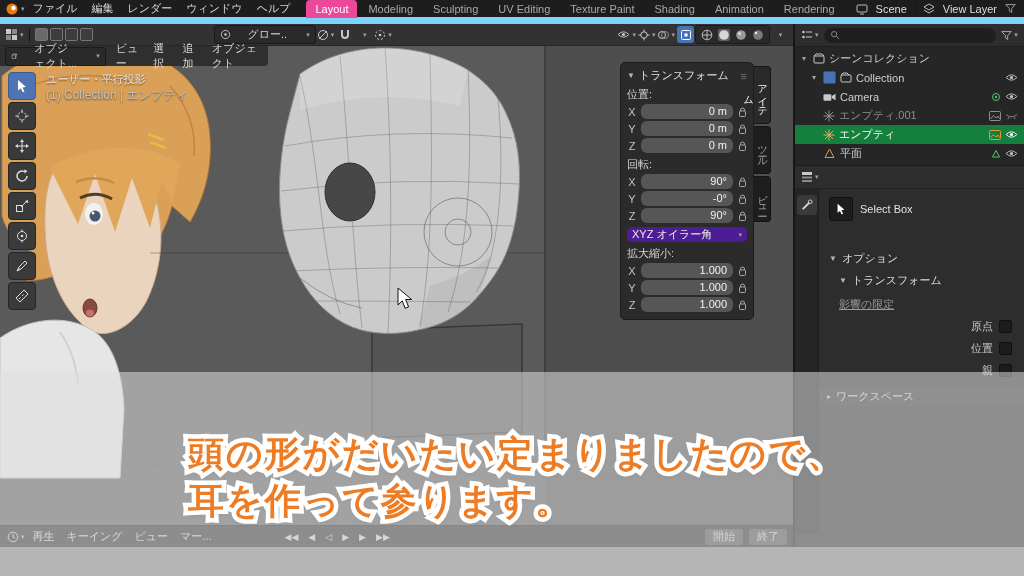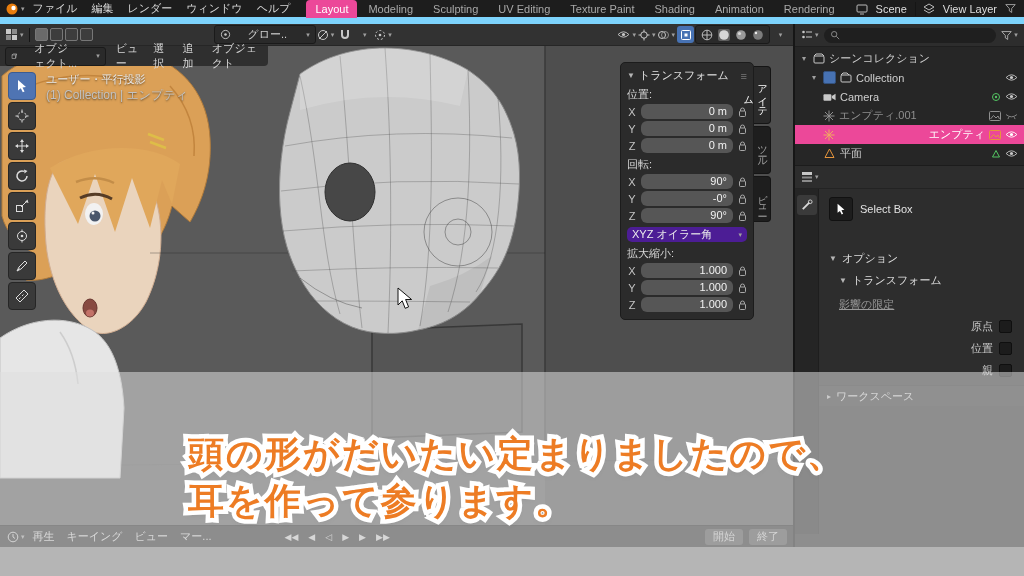--- a/index.html
+++ b/index.html
@@ -36,21 +36,21 @@
   .lock{width:10px;height:12px;display:inline-flex;align-items:flex-end;justify-content:center;}
   .ntab{position:absolute;width:17px;box-sizing:border-box;writing-mode:vertical-rl;text-align:center;background:#1e1e1e;color:#a5a5a5;border:1px solid #151515;border-left:none;border-radius:0 4px 4px 0;padding:6px 1px;z-index:7;font-size:10px;}
   .ntab.active{background:#2a2a2a;color:#ffffff;}
   .rpanel{left:793px;top:24px;width:231px;height:523px;background:#2d2d2d;border-left:2px solid #161616;box-sizing:border-box;z-index:2;}
   .outl-hdr{height:22px;background:#2d2d2d;border-bottom:1px solid #1f1f1f;padding:0 5px;gap:4px;}
   .search{flex:1;height:15px;background:#1f1f1f;border-radius:8px;display:flex;align-items:center;padding:0 6px;gap:4px;color:#8a8a8a;}
   .outl-body{background:#262626;padding:2px 0;}
   .orow{height:19px;display:flex;align-items:center;padding:0 6px 0 4px;gap:4px;color:#cfcfcf;}
   .orow .lbl{flex:1;white-space:nowrap;overflow:hidden;}
   .orow.dim .lbl{color:#8f8f8f;}
-  .orow.sel{background:#ec4899;color:#fff;text-align:right;}
+  .orow.sel{background:#15803d;color:#fff;}
   .tw{width:10px;color:#9f9f9f;font-size:8px;text-align:center;}
   .props-hdr{height:22px;background:#2d2d2d;border-top:1px solid #1c1c1c;border-bottom:1px solid #232323;padding:0 5px;}
   .props-body{position:relative;height:345px;background:#2d2d2d;}
   .ptabs{position:absolute;left:0;top:0;width:24px;height:100%;background:#252525;border-right:1px solid #1e1e1e;display:flex;flex-direction:column;align-items:center;padding-top:6px;box-sizing:border-box;gap:6px;}
   .ptab{width:20px;height:20px;border-radius:3px;display:flex;align-items:center;justify-content:center;}
   .ptab.active{background:#3a3a3a;}
   .pcontent{position:absolute;left:24px;top:0;right:0;height:100%;}
   .toolbox{display:flex;align-items:center;gap:7px;color:#e2e2e2;}
   .toolicon{width:22px;height:22px;background:#1d1d1d;border:1px solid #111;border-radius:3px;display:flex;align-items:center;justify-content:center;}
   .secline{display:flex;align-items:center;gap:5px;color:#dedede;}

